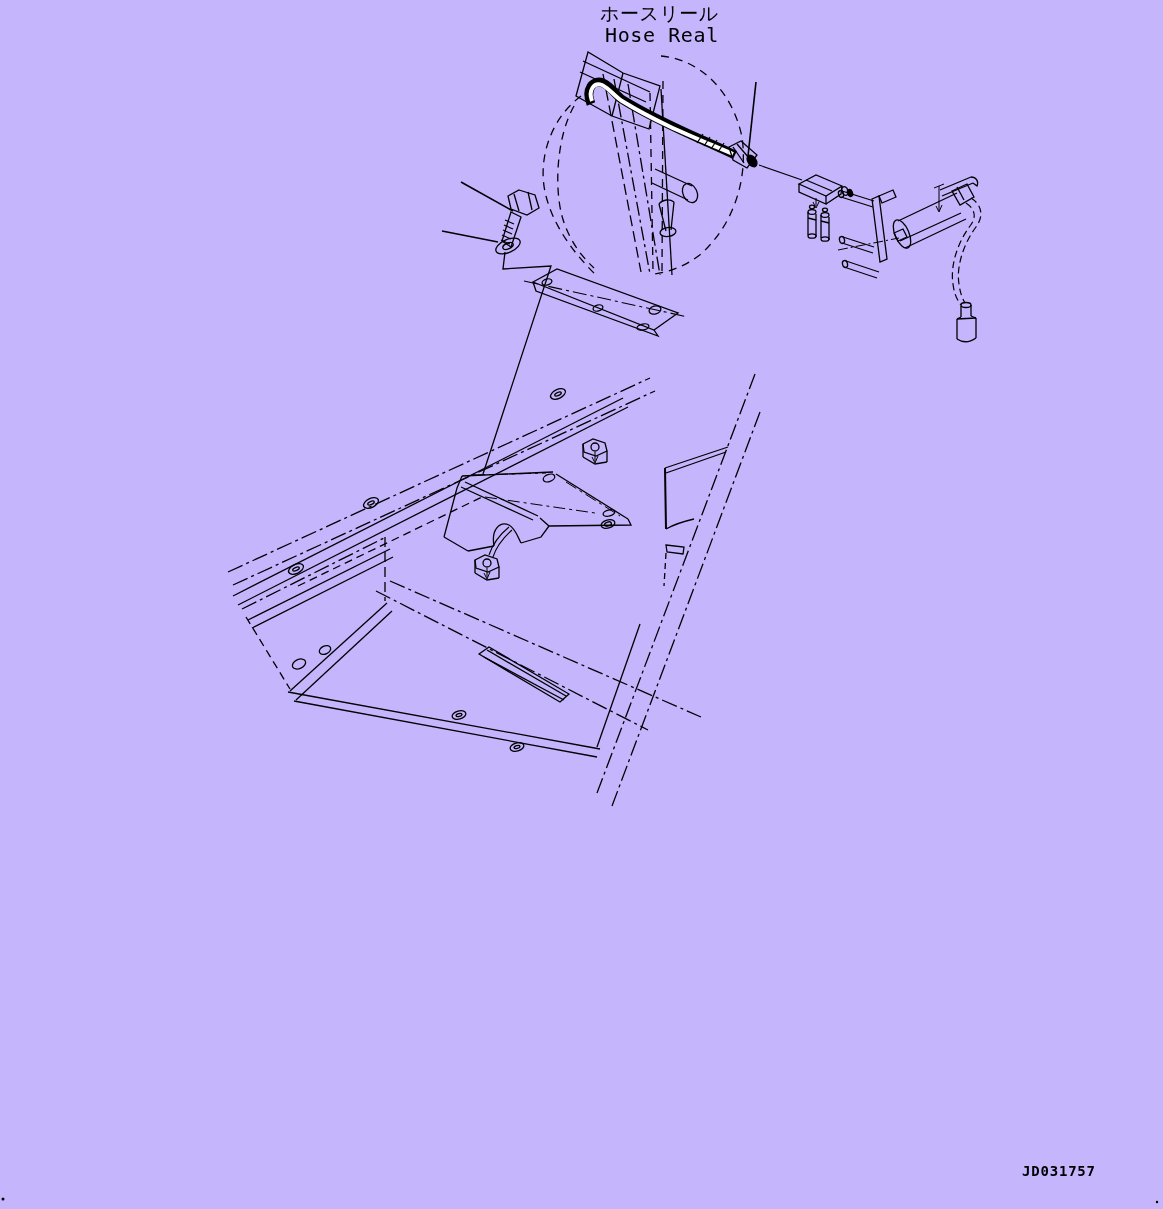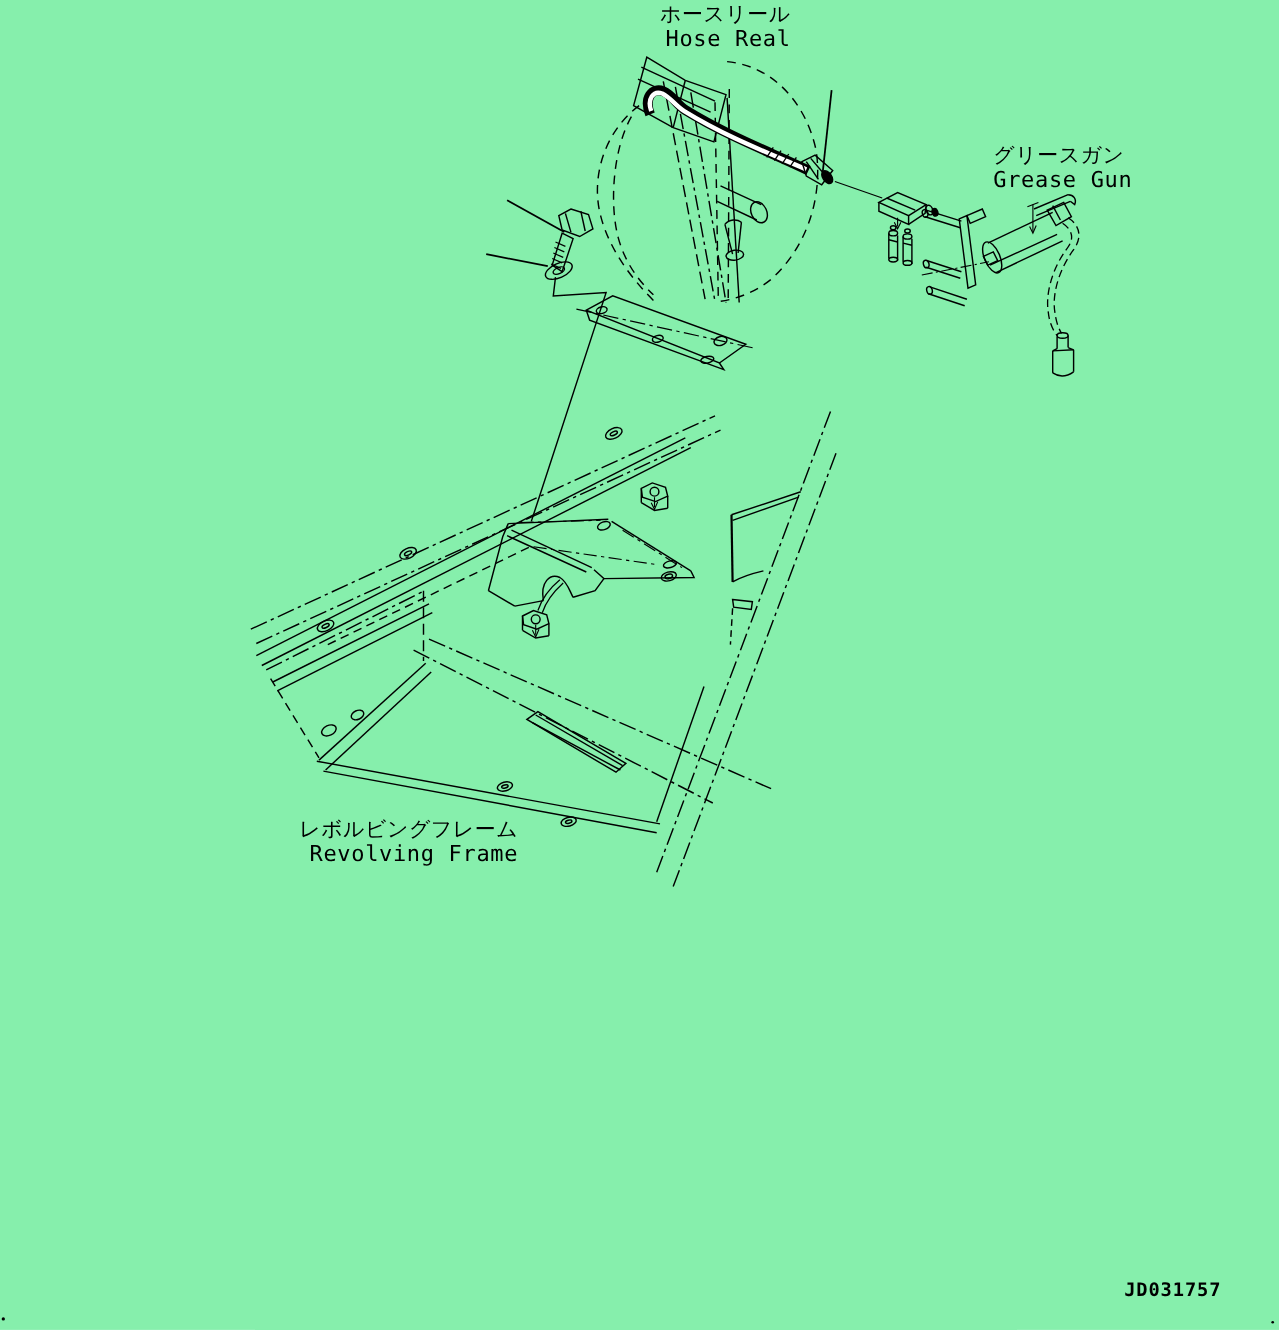--- a/index.html
+++ b/index.html
@@ -1,22 +1,22 @@
 <!DOCTYPE html>
 <html><head>
 <meta charset="utf-8">
 <style>
   html,body{margin:0;padding:0;background:#fff;}
-  .stage{position:relative;width:1163px;height:1209px;background:#86efac;overflow:hidden;
+  .stage{position:relative;width:1163px;height:1209px;background:#c4b5fd;overflow:hidden;
          font-family:"DejaVu Sans Mono","Liberation Mono",monospace;color:#000;}
   svg{position:absolute;left:0;top:0;}
   .lbl{position:absolute;white-space:nowrap;line-height:1.18;}
   .lbl .ja{font-size:19px;letter-spacing:0.5px;}
   .lbl .en{font-size:20px;letter-spacing:0.6px;text-align:right;}
-  .docnum{position:absolute;font-size:17px;font-weight:bold;letter-spacing:0.8px;}
+  .docnum{position:absolute;font-size:14px;font-weight:bold;letter-spacing:0.8px;}
   [data-name="revolving-frame-label"] .ja{font-size:19px;}
 </style>
 </head>
 <body>
 
 <div class="stage" data-name="parts-diagram-page">
 
 <svg width="1163" height="1209" viewBox="0 0 1163 1209" data-name="exploded-parts-drawing" fill="none" stroke="#000" stroke-width="1.3">
 
   <g data-name="hose-reel-drawing">
@@ -268,25 +268,17 @@
 
   <circle cx="3" cy="1199" r="1.5" fill="#000" stroke="none" data-name="print-dot-left"></circle>
   <circle cx="1157" cy="1202" r="1.2" fill="#000" stroke="none" data-name="print-dot-right"></circle>
 </svg>
 
 <div class="lbl" style="left:600px;top:2px;" data-name="hose-reel-label">
   <div class="ja" data-name="hose-reel-label-ja">ホースリール</div>
   <div class="en" data-name="hose-reel-label-en">Hose Real</div>
 </div>
 
-<div class="lbl" style="left:903px;top:130px;" data-name="grease-gun-label">
-  <div class="ja" data-name="grease-gun-label-ja">グリースガン</div>
-  <div class="en" data-name="grease-gun-label-en">Grease Gun</div>
+
+
+<div class="docnum" style="left:1022px;top:1163px;" data-name="drawing-number">JD031757</div>
+
 </div>
 
-<div class="lbl" style="left:272px;top:743px;" data-name="revolving-frame-label">
-  <div class="ja" data-name="revolving-frame-label-ja">レボルビングフレーム</div>
-  <div class="en" data-name="revolving-frame-label-en">Revolving Frame</div>
-</div>
-
-<div class="docnum" style="left:1022px;top:1163px;" data-name="drawing-number">JD031757</div>
-
-</div>
-
 </body></html>

